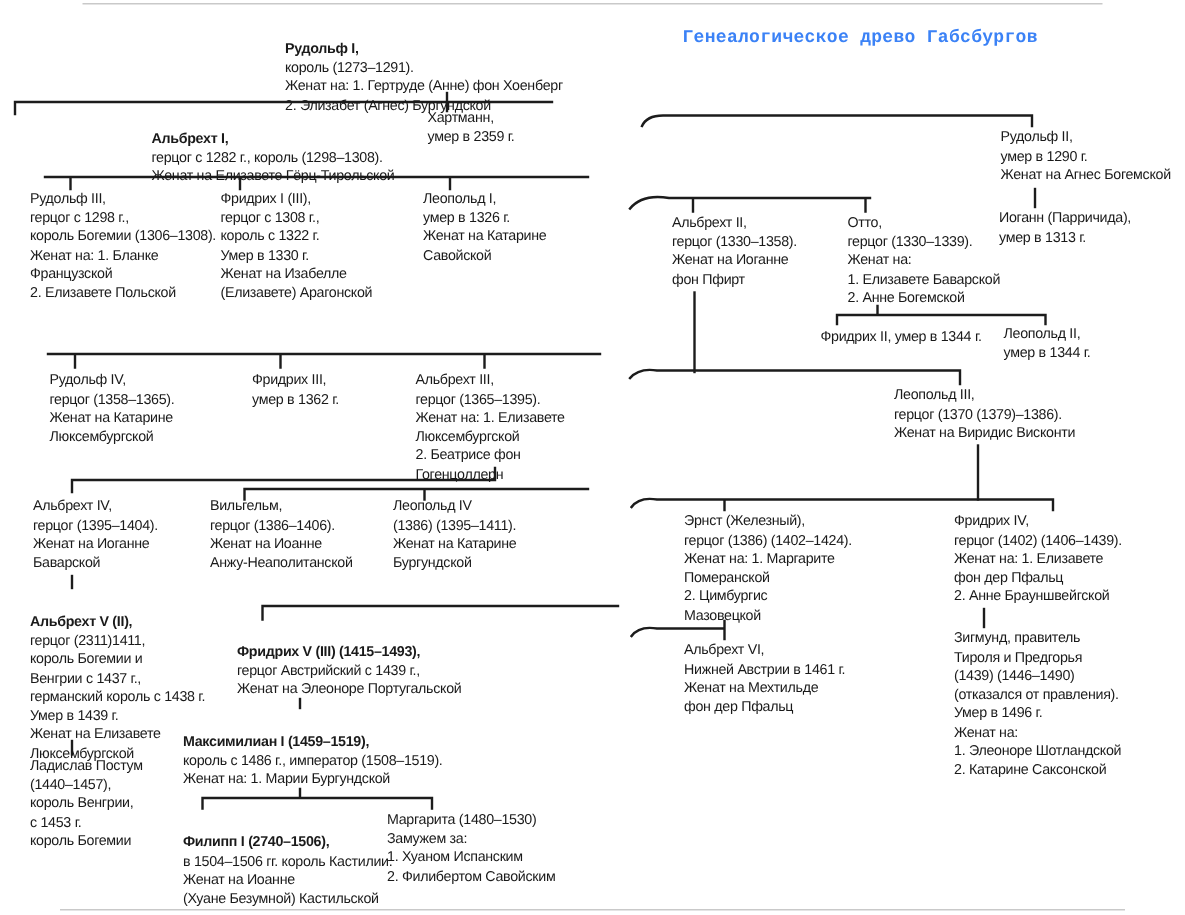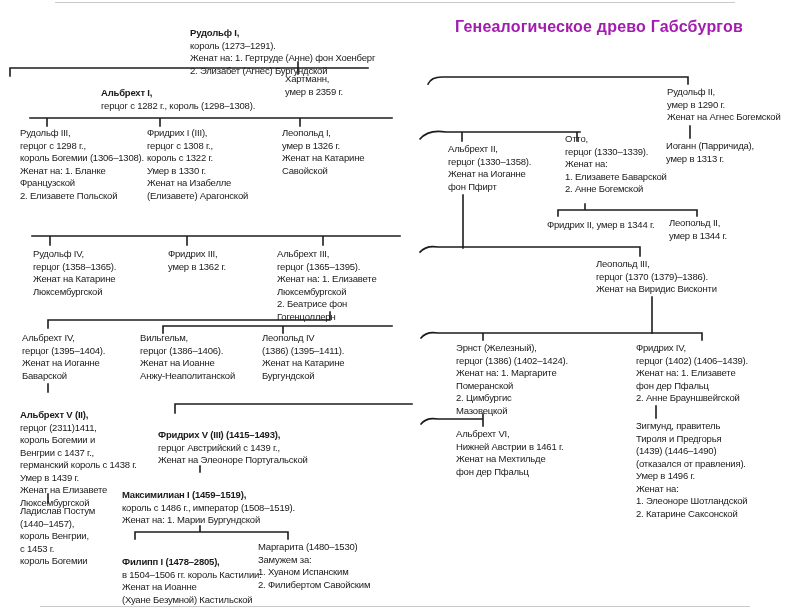--- a/index.html
+++ b/index.html
@@ -7,22 +7,22 @@
     position:relative;width:790px;height:610px;background:#ffffff;
     overflow:hidden;font-family:"Liberation Sans",sans-serif;color:#1a1a1a;
   }
   .person{
     position:absolute;font-size:9.5px;line-height:12.5px;letter-spacing:-0.2px;
     white-space:nowrap;color:#1a1a1a;
   }
   .person.bold .pl:first-child{font-weight:bold;margin-top:15px;}
   #diagram-title{
     position:absolute;left:455px;top:18px;
-    font-family:Liberation Sans, sans-serif;font-weight:bold;font-size:16px;
-    letter-spacing:0.2px;color:#a21caf;
+    font-family:Liberation Mono, monospace;font-weight:bold;font-size:12px;
+    letter-spacing:0.2px;color:#3b82f6;
   }
   #connectors{position:absolute;left:0;top:0;}
   #connectors path{stroke:#1c1c1c;stroke-width:1.6;fill:none;stroke-linecap:square;}
   .scan-edge{position:absolute;background:#c9c9c9;height:1px;}
   #scan-top{left:55px;top:2px;width:680px;}
   #scan-bottom{left:40px;top:606px;width:710px;}
   
   #p-rudolf-i{left:190px;top:12px}
   #p-albrecht-i{left:101px;top:72px}
   #p-hartmann{left:285px;top:73px}
@@ -37,21 +37,21 @@
   #p-leopold-iv{left:262px;top:332px}
   #p-albrecht-v{left:20px;top:394px}
   #p-ladislav{left:20px;top:505px}
   #p-friedrich-v{left:158px;top:414px}
   #p-maximilian-i{left:122px;top:474px}
   #p-philipp-i{left:122px;top:541px}
   #p-margarita{left:258px;top:541px}
   #p-rudolf-ii{left:667px;top:86px}
   #p-iogann{left:666px;top:140px}
   #p-albrecht-ii{left:448px;top:143px}
-  #p-otto{left:565px;top:133px}
+  #p-otto{left:565px;top:143px}
   #p-friedrich-ii{left:547px;top:219px}
   #p-leopold-ii{left:669px;top:217px}
   #p-leopold-iii{left:596px;top:258px}
   #p-ernst{left:456px;top:342px}
   #p-friedrich-iv{left:636px;top:342px}
   #p-albrecht-vi{left:456px;top:428px}
   #p-sigmund{left:636px;top:420px}
 </style>
 </head>
 <body>
@@ -102,20 +102,21 @@
   <div id="tree">
       <div class="person bold" id="p-rudolf-i">
         <div class="pl">Рудольф I,</div>
         <div class="pl">король (1273–1291).</div>
         <div class="pl">Женат на: 1. Гертруде (Анне) фон Хоенберг</div>
         <div class="pl">2. Элизабет (Агнес) Бургундской</div>
       </div>
       <div class="person bold" id="p-albrecht-i">
         <div class="pl">Альбрехт I,</div>
         <div class="pl">герцог с 1282 г., король (1298–1308).</div>
+        <div class="pl">Женат на Елизавете Гёрц-Тирольской</div>
       </div>
       <div class="person" id="p-hartmann">
         <div class="pl">Хартманн,</div>
         <div class="pl">умер в 2359 г.</div>
       </div>
       <div class="person" id="p-rudolf-iii">
         <div class="pl">Рудольф III,</div>
         <div class="pl">герцог с 1298 г.,</div>
         <div class="pl">король Богемии (1306–1308).</div>
         <div class="pl">Женат на: 1. Бланке</div>
@@ -193,21 +194,21 @@
         <div class="pl">Фридрих V (III) (1415–1493),</div>
         <div class="pl">герцог Австрийский с 1439 г.,</div>
         <div class="pl">Женат на Элеоноре Португальской</div>
       </div>
       <div class="person bold" id="p-maximilian-i">
         <div class="pl">Максимилиан I (1459–1519),</div>
         <div class="pl">король с 1486 г., император (1508–1519).</div>
         <div class="pl">Женат на: 1. Марии Бургундской</div>
       </div>
       <div class="person bold" id="p-philipp-i">
-        <div class="pl">Филипп I (1478–2805),</div>
+        <div class="pl">Филипп I (2740–1506),</div>
         <div class="pl">в 1504–1506 гг. король Кастилии.</div>
         <div class="pl">Женат на Иоанне</div>
         <div class="pl">(Хуане Безумной) Кастильской</div>
       </div>
       <div class="person" id="p-margarita">
         <div class="pl">Маргарита (1480–1530)</div>
         <div class="pl">Замужем за:</div>
         <div class="pl">1. Хуаном Испанским</div>
         <div class="pl">2. Филибертом Савойским</div>
       </div>

